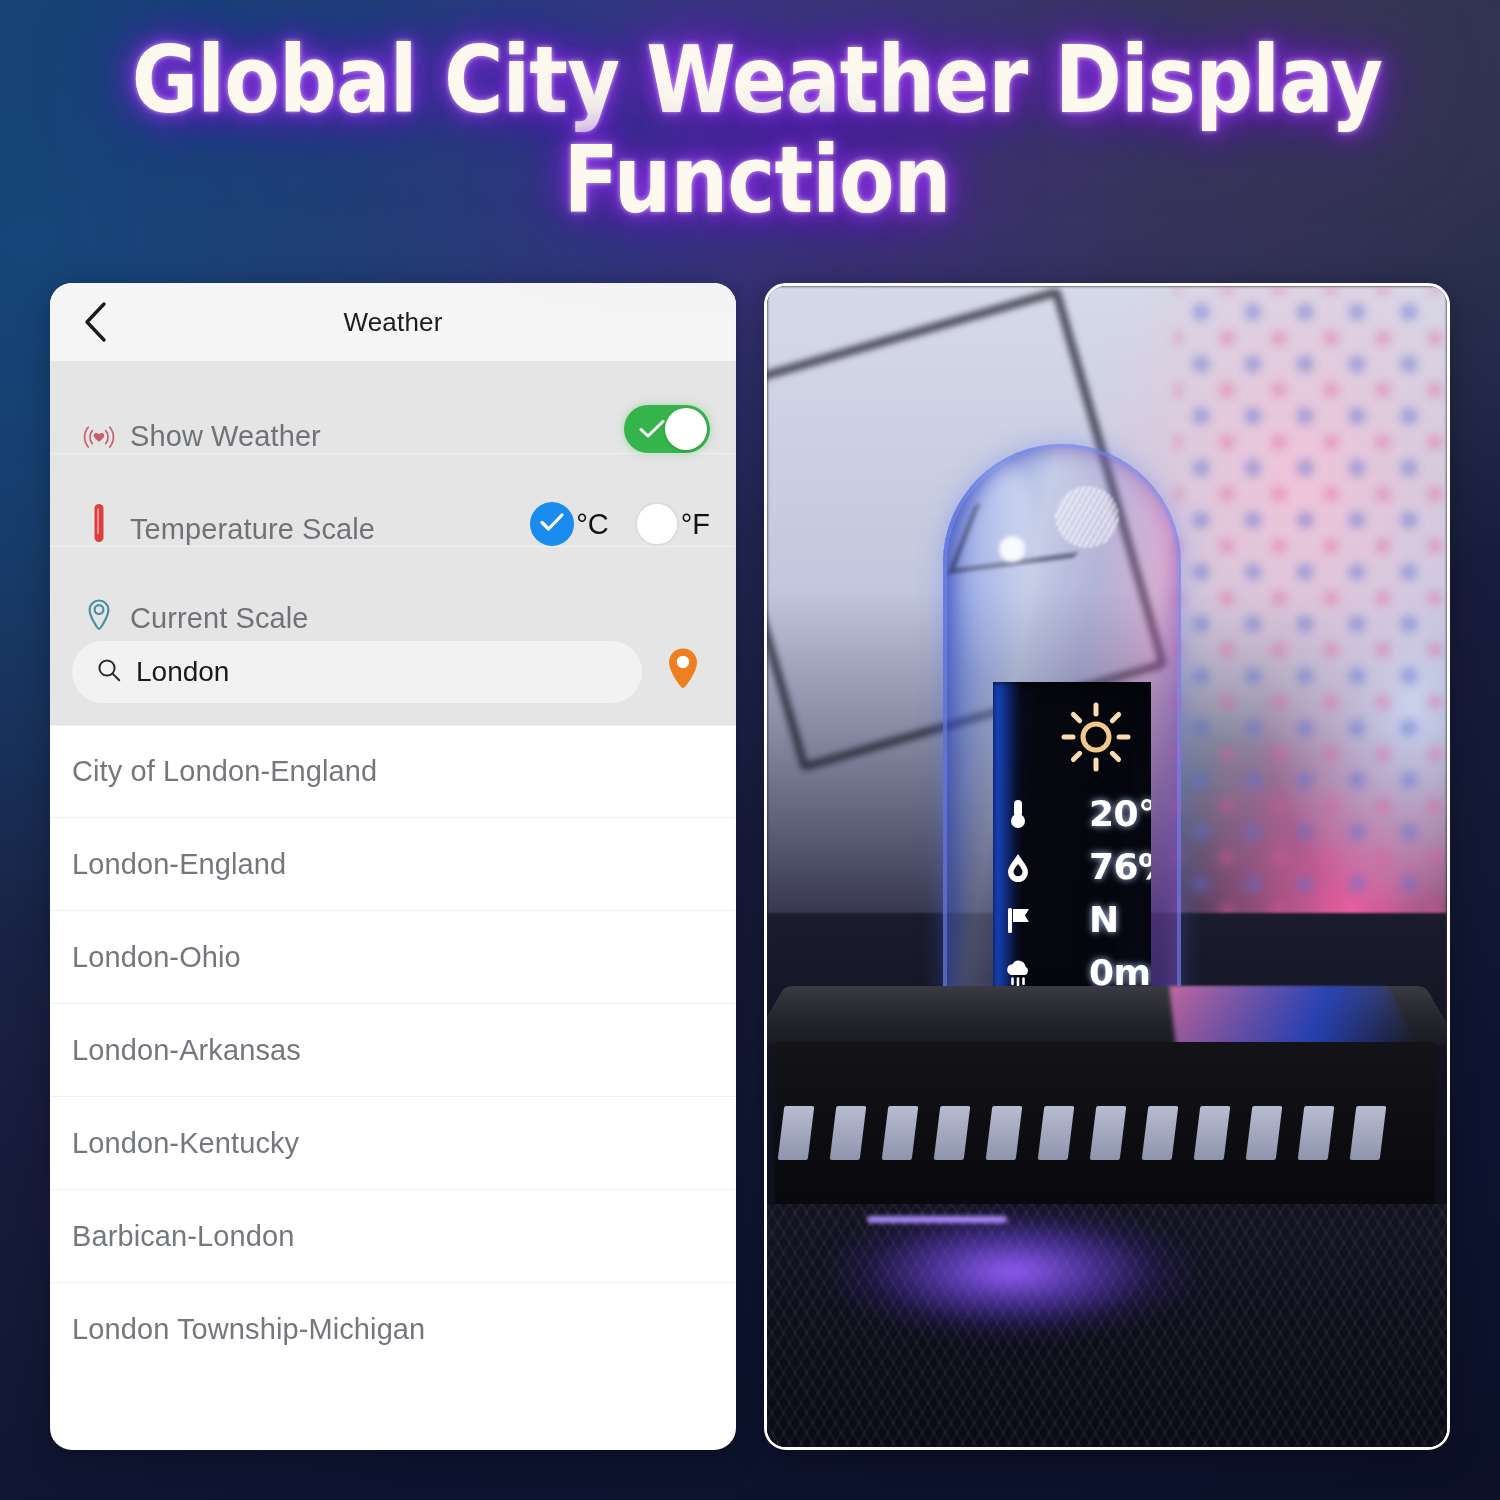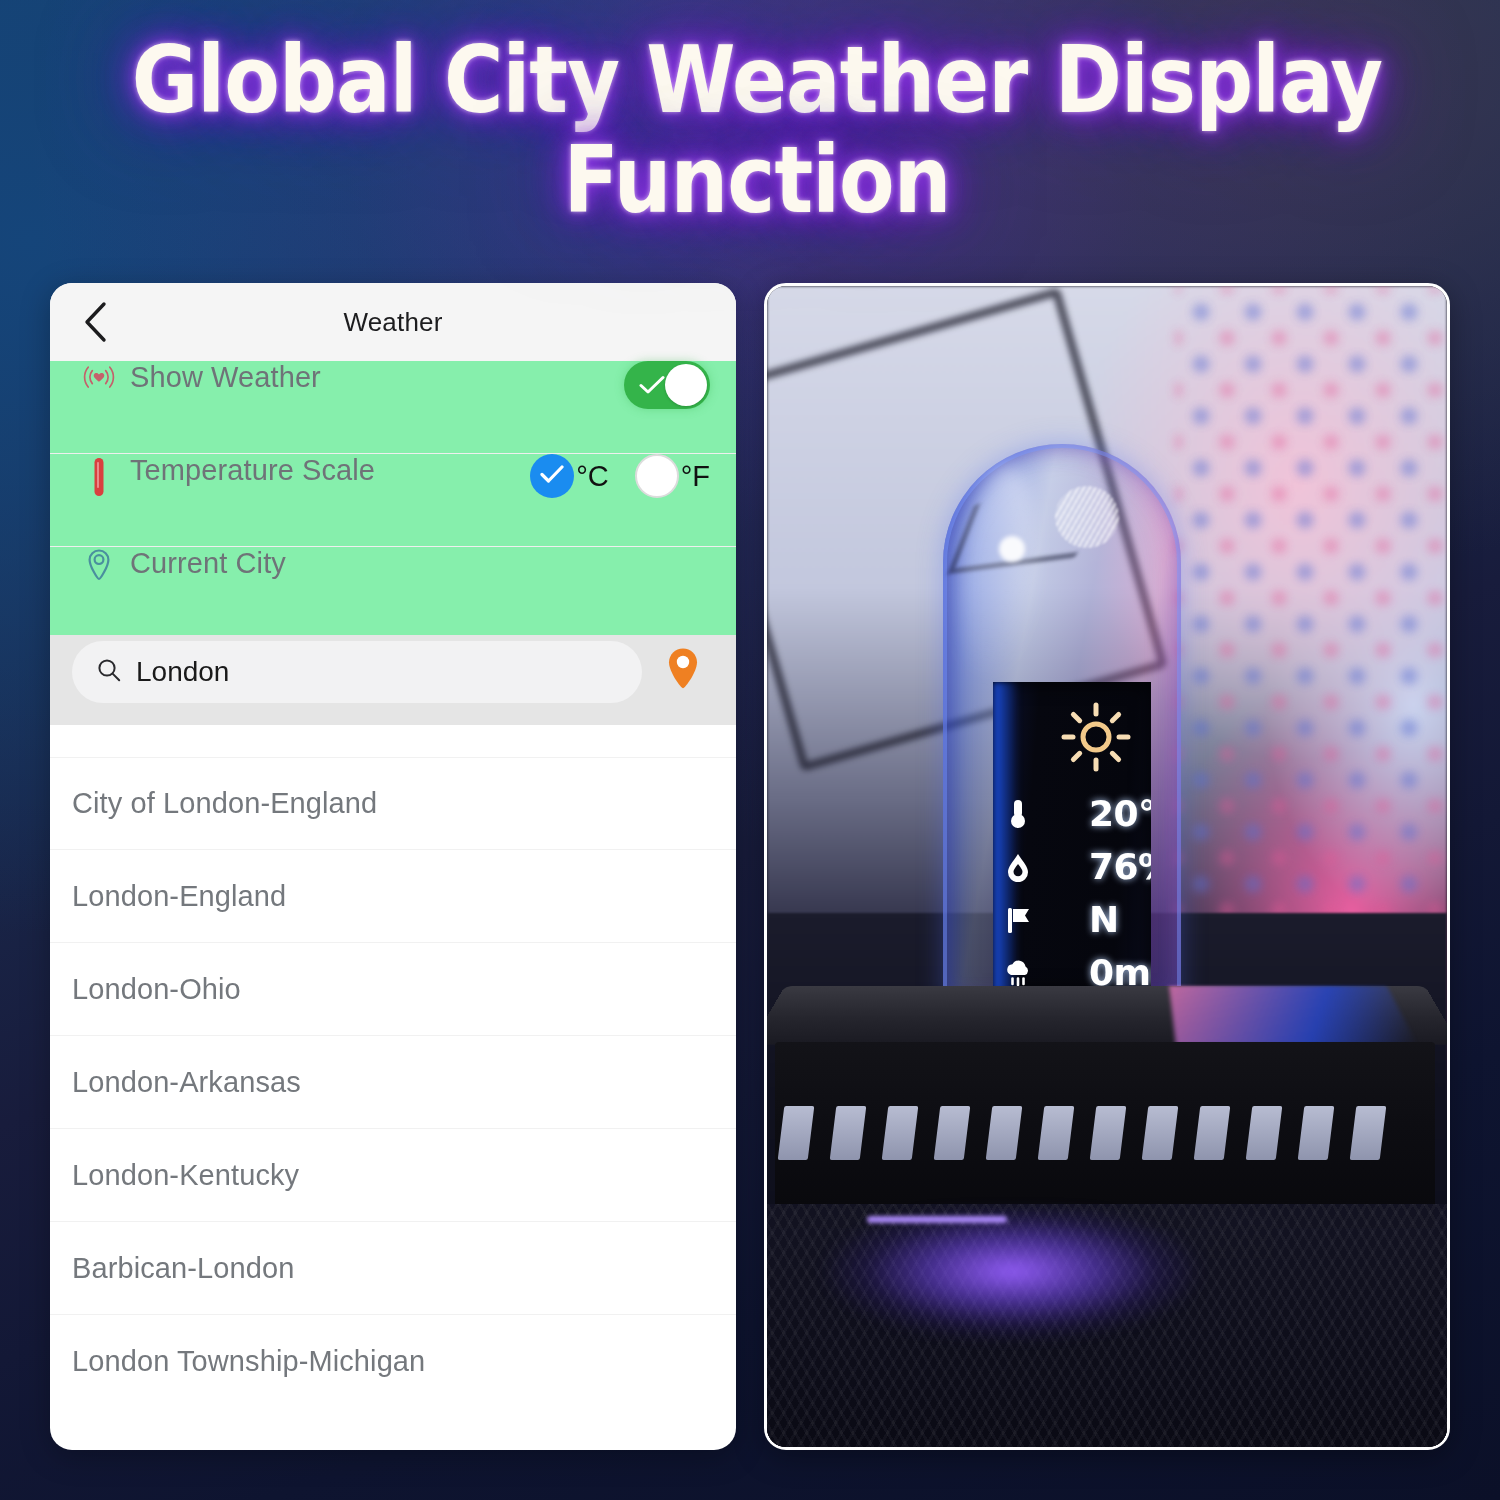--- a/index.html
+++ b/index.html
@@ -76,24 +76,24 @@
   .back-btn svg { display: block; }
   .nav-title {
     width: 100%; text-align: center;
     font-size: 26px; color: #1d1d1f; font-weight: 400;
     letter-spacing: 0.2px;
   }
 
   
   .row {
     height: 93px;
-    display: flex; align-items: flex-start;
+    display: flex; align-items: flex-end;
     padding: 0 26px 0 22px;
     border-bottom: 1px solid #efefef;
-    background: #86efac;
+    background: #e5e5e5;
   }
   .row-icon {
     width: 54px; min-width: 54px;
     display: flex; align-items: center; justify-content: center;
   }
   .row-label {
     font-size: 29px;
     color: #6f7378;
     margin-left: 4px;
     letter-spacing: 0.1px;
@@ -155,21 +155,21 @@
     font-size: 28px; color: #1a1a1a; margin-left: 14px;
   }
   .pin-btn {
     width: 62px; min-width: 62px;
     display: flex; align-items: center; justify-content: center;
     margin-left: 10px;
     cursor: pointer;
   }
 
   
-  .city-list { background: #fff; margin-top: 32px; }
+  .city-list { background: #fff; }
   .city-item {
     height: 93px;
     display: flex; align-items: center;
     padding-left: 22px;
     font-size: 29px;
     color: #74787d;
     border-bottom: 1px solid #f1f1f1;
     cursor: pointer;
     letter-spacing: 0.1px;
   }
@@ -440,21 +440,21 @@
       </div>
     </div>
 
     <div class="row city-row">
       <div class="row-icon">
         <svg width="30" height="38" viewBox="0 0 30 38" fill="none">
           <path d="M15 3.5c-5.2 0-9.4 4.1-9.4 9.2 0 6.6 8 19.3 9.4 19.3s9.4-12.7 9.4-19.3c0-5.1-4.2-9.2-9.4-9.2z" stroke="#4a8f9e" stroke-width="2.2" fill="none"></path>
           <circle cx="15" cy="12.6" r="4.4" stroke="#4a8f9e" stroke-width="2.2" fill="none"></circle>
         </svg>
       </div>
-      <div class="row-label">Current City</div>
+      <div class="row-label">Current Scale</div>
     </div>
 
     <div class="search-wrap">
       <div class="search-box">
         <span>
           <svg width="26" height="26" viewBox="0 0 26 26" fill="none">
             <circle cx="11" cy="11" r="7.6" stroke="#2a2a2e" stroke-width="2"></circle>
             <path d="M16.6 16.6 L23.2 23.2" stroke="#2a2a2e" stroke-width="2" stroke-linecap="round"></path>
           </svg>
         </span>

